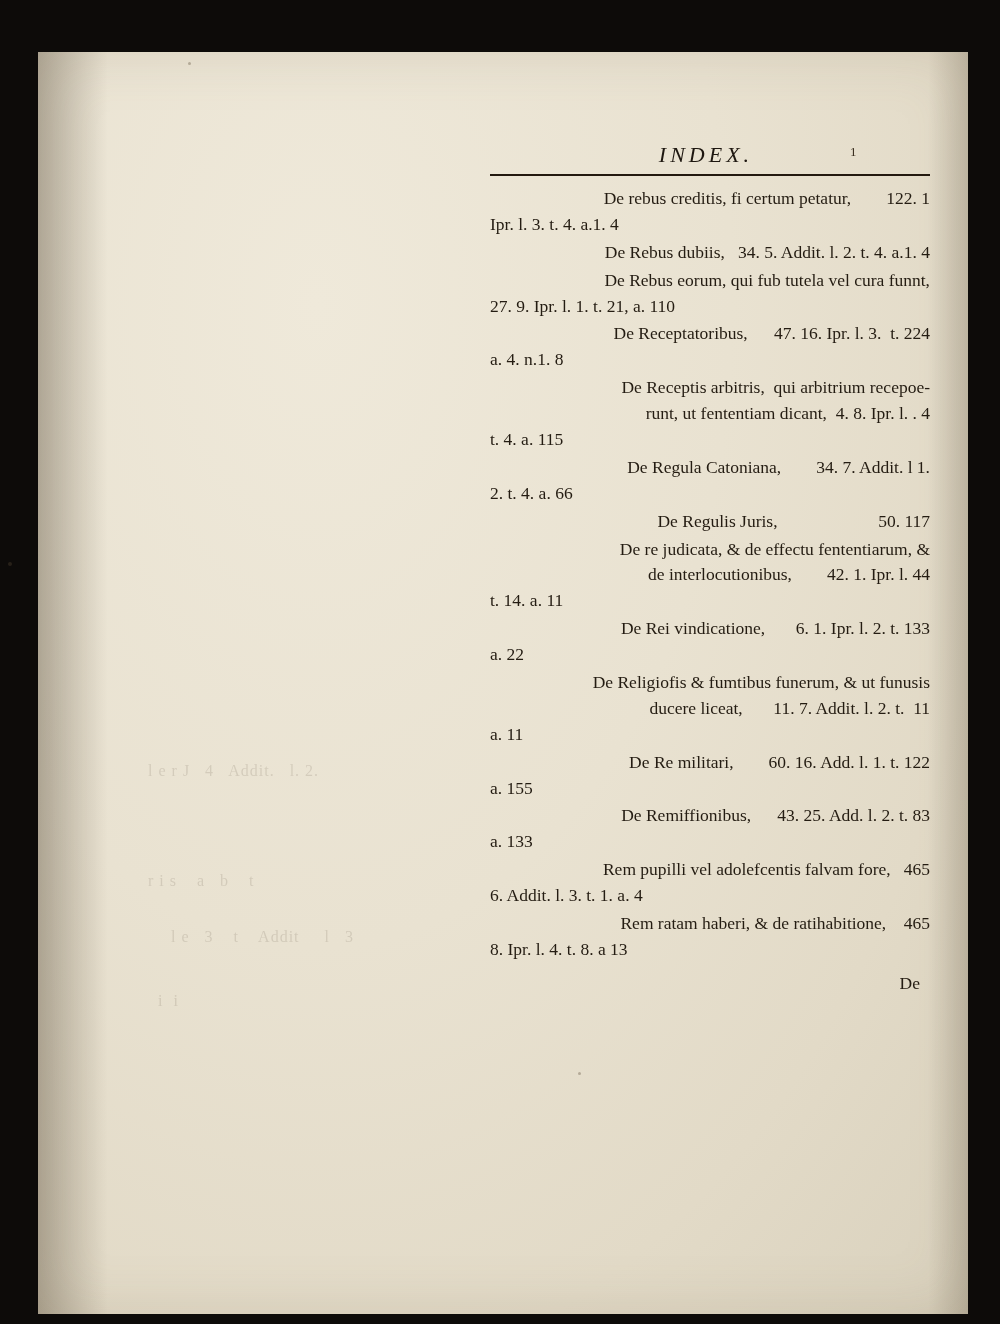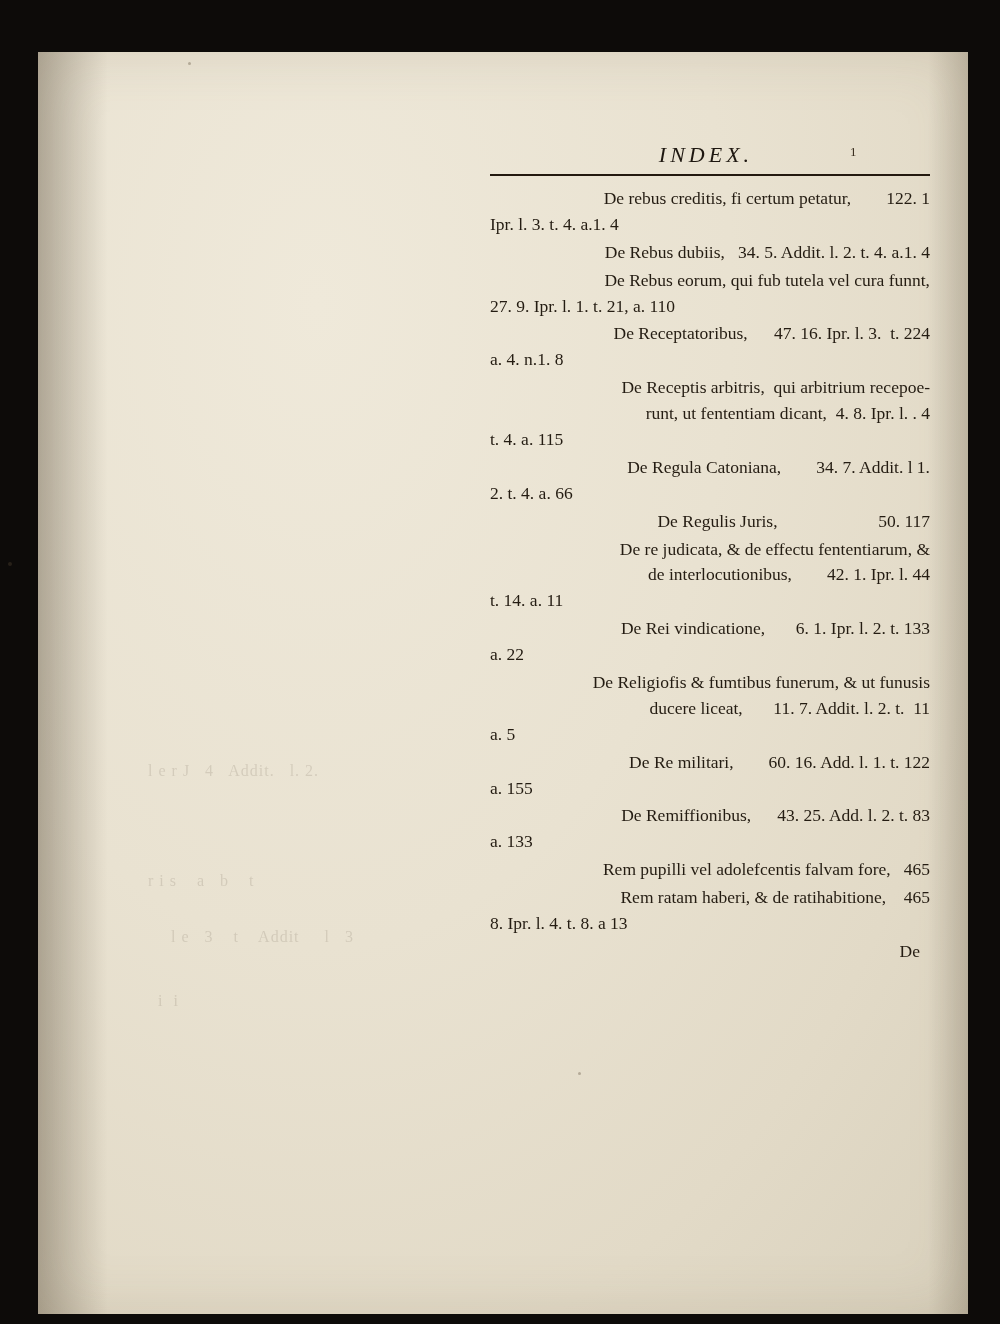--- a/index.html
+++ b/index.html
@@ -91,21 +91,21 @@
     display: block;
     white-space: pre;
     text-align: right;
   }
   .ln.indent { padding-left: 26px; }
   .ln.right { text-align: left; }
   .tail {
     font-size: 17.5px;
     text-align: right;
     padding-right: 10px;
-    margin-top: 4px;
+    margin-top: 10px;
   }
   .bleed {
     position: absolute;
     color: rgba(60,48,32,0.13);
     font-size: 16px;
     letter-spacing: 1px;
     pointer-events: none;
     font-family: "Liberation Serif", serif;
     margin-top: 20px;
   }
@@ -173,35 +173,36 @@
       </div>
 
       <div class="entry">
         <span class="ln">De Rei vindicatione,       6. 1. Ipr. l. 2. t. 133</span>
         <span class="ln right">a. 22</span>
       </div>
 
       <div class="entry">
         <span class="ln">De Religiofis &amp; fumtibus funerum, &amp; ut funusis</span>
         <span class="ln indent">ducere liceat,       11. 7. Addit. l. 2. t.  11</span>
-        <span class="ln right">a. 5</span>
+        <span class="ln right">a. 11</span>
       </div>
 
       <div class="entry">
         <span class="ln">De Re militari,        60. 16. Add. l. 1. t. 122</span>
         <span class="ln right">a. 155</span>
       </div>
 
       <div class="entry">
         <span class="ln">De Remiffionibus,      43. 25. Add. l. 2. t. 83</span>
         <span class="ln right">a. 133</span>
       </div>
 
       <div class="entry">
         <span class="ln">Rem pupilli vel adolefcentis falvam fore,   465</span>
+        <span class="ln right">6. Addit. l. 3. t. 1. a. 4</span>
       </div>
 
       <div class="entry">
         <span class="ln">Rem ratam haberi, &amp; de ratihabitione,    465</span>
         <span class="ln right">8. Ipr. l. 4. t. 8. a 13</span>
       </div>
 
       <div class="tail">De</div>
     </div>
   </div>

